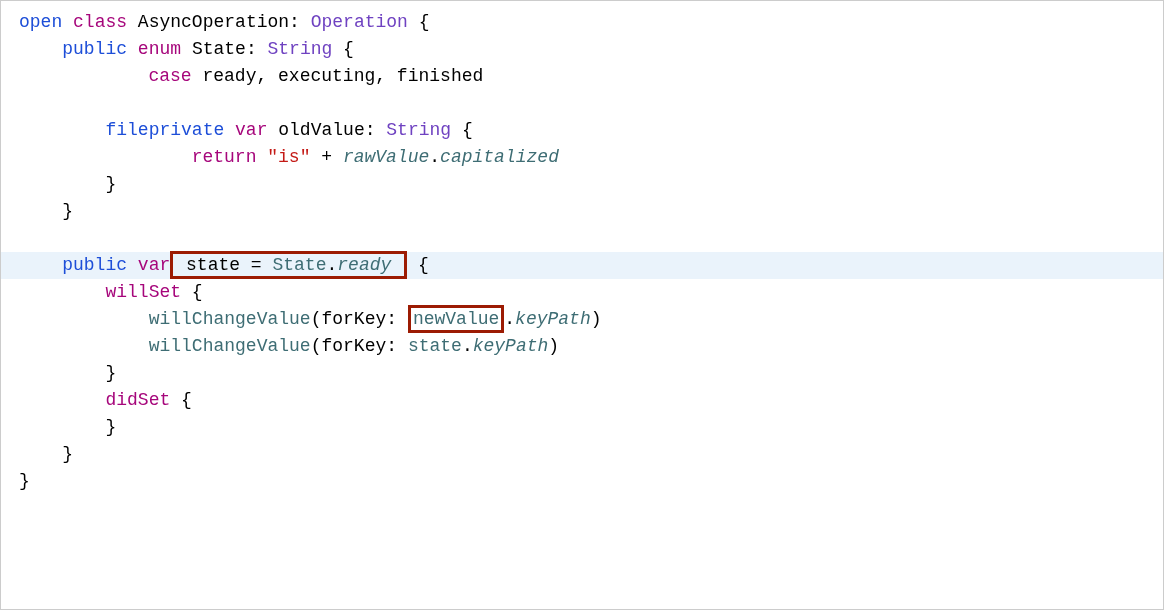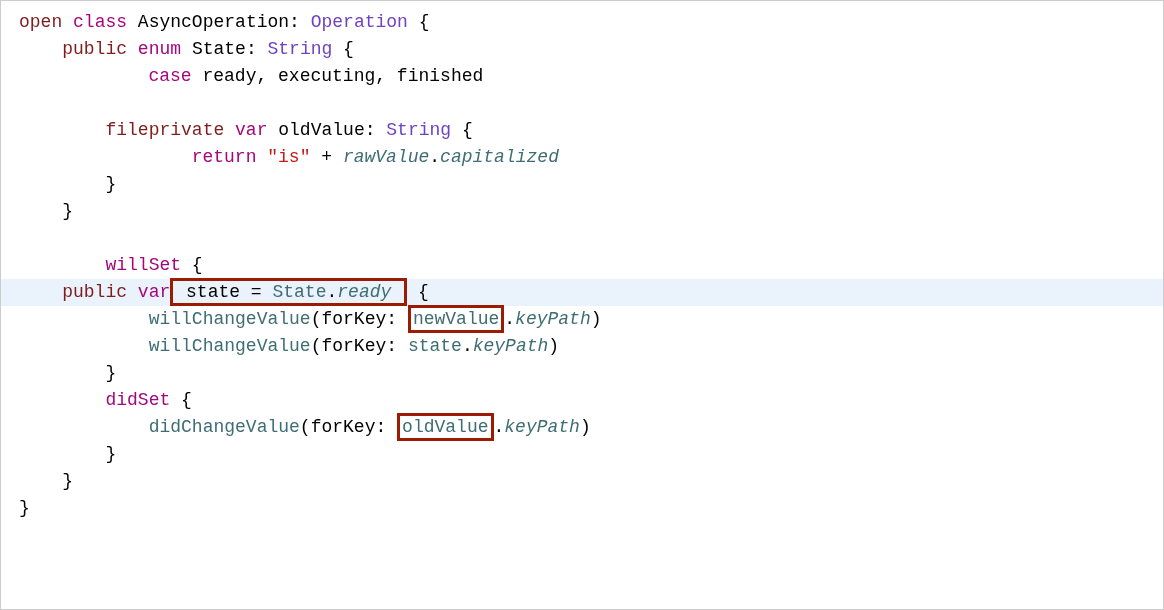--- a/index.html
+++ b/index.html
@@ -14,21 +14,21 @@
       position: relative;
     }
     .line {
       white-space: pre;
       line-height: 1.5;
       padding: 0 18px;
     }
     .line.highlighted {
       background: #eaf3fb;
     }
-    .kw-access { color: #7f1d1d; }        
+    .kw-access { color: #1d4ed8; }        
     .kw-decl { color: #a6067b; text-align: center; }          
     .kw-stmt { color: #a6067b; margin-left: 43px; }           
     .kw-observer { color: #a6067b; }       
     .type-external { color: #6f42c1; }    
     .type-internal { color: #3e6d74; }    
     .member { color: #3e6d74; font-style: italic; }           
     .func { color: #3e6d74; }             
     .identifier { color: #3e6d74; }       
     .plain { color: #000; }
     .string { color: #c41a16; }
@@ -43,23 +43,22 @@
 <div class="code-block">
   <div class="line"><span class="kw-access">open</span> <span class="kw-decl">class</span> <span class="plain">AsyncOperation</span><span class="plain">: </span><span class="type-external">Operation</span><span class="plain"> {</span></div>
   <div class="line">    <span class="kw-access">public</span> <span class="kw-decl">enum</span> <span class="plain">State</span><span class="plain">: </span><span class="type-external">String</span><span class="plain"> {</span></div>
   <div class="line">        <span class="kw-stmt">case</span><span class="plain"> ready, executing, finished</span></div>
   <div class="line"> </div>
   <div class="line">        <span class="kw-access">fileprivate</span> <span class="kw-decl">var</span><span class="plain"> oldValue: </span><span class="type-external">String</span><span class="plain"> {</span></div>
   <div class="line">            <span class="kw-stmt">return</span> <span class="string">"is"</span><span class="plain"> + </span><span class="member">rawValue</span><span class="plain">.</span><span class="member">capitalized</span></div>
   <div class="line">        <span class="plain">}</span></div>
   <div class="line">    <span class="plain">}</span></div>
   <div class="line"> </div>
+  <div class="line highlighted">    <span class="kw-access">public</span> <span class="kw-decl">var</span><span class="box"><span class="plain"> state = </span><span class="type-internal">State</span><span class="plain">.</span><span class="member">ready </span></span> <span class="plain">{</span></div>
   <div class="line">        <span class="kw-observer">willSet</span><span class="plain"> {</span></div>
-  <div class="line highlighted">    <span class="kw-access">public</span> <span class="kw-decl">var</span><span class="box"><span class="plain"> state = </span><span class="type-internal">State</span><span class="plain">.</span><span class="member">ready </span></span> <span class="plain">{</span></div>
   <div class="line">            <span class="func">willChangeValue</span><span class="plain">(forKey: </span><span class="box"><span class="identifier">newValue</span></span><span class="plain">.</span><span class="member">keyPath</span><span class="plain">)</span></div>
   <div class="line">            <span class="func">willChangeValue</span><span class="plain">(forKey: </span><span class="identifier">state</span><span class="plain">.</span><span class="member">keyPath</span><span class="plain">)</span></div>
   <div class="line">        <span class="plain">}</span></div>
   <div class="line">        <span class="kw-observer">didSet</span><span class="plain"> {</span></div>
-  <div class="line">            <span class="func">didChangeValue</span><span class="plain">(forKey: </span><span class="box"><span class="identifier">oldValue</span></span><span class="plain">.</span><span class="member">keyPath</span><span class="plain">)</span></div>
   <div class="line">        <span class="plain">}</span></div>
   <div class="line">    <span class="plain">}</span></div>
   <div class="line"><span class="plain">}</span></div>
 </div>
 
 </body></html>

